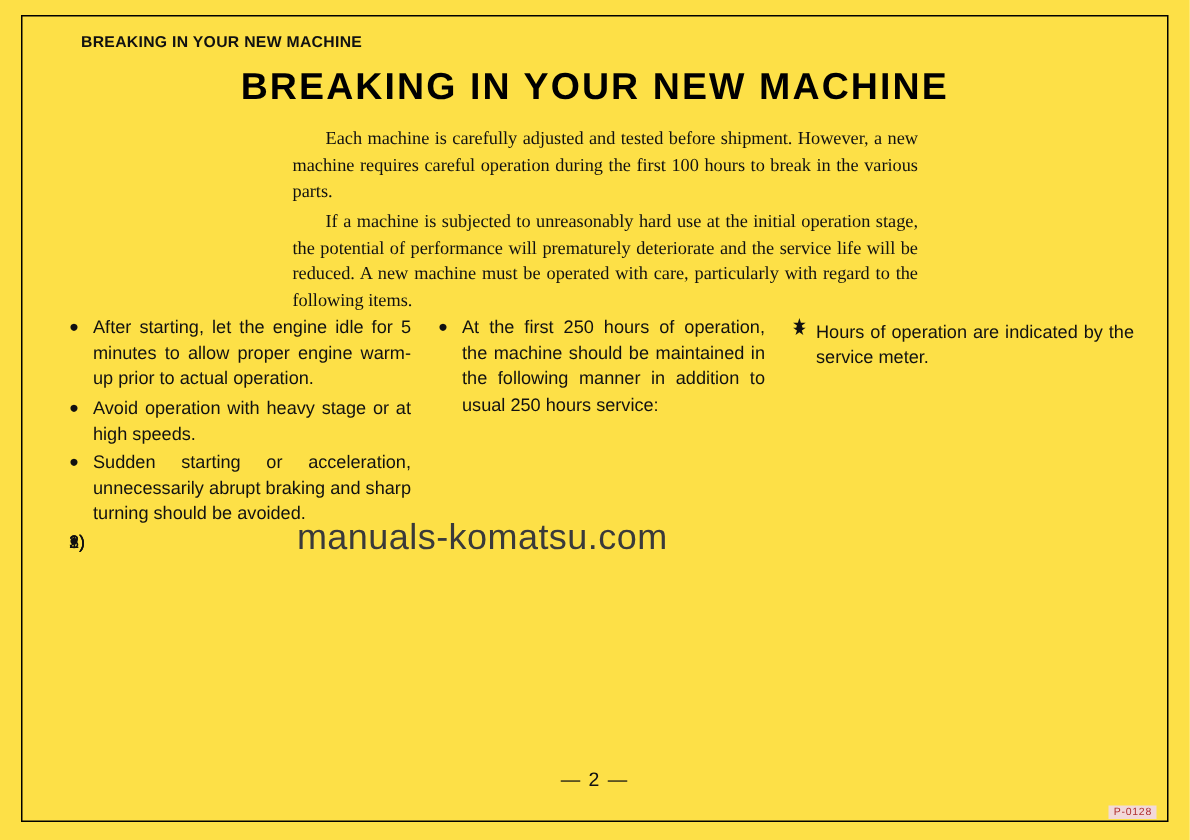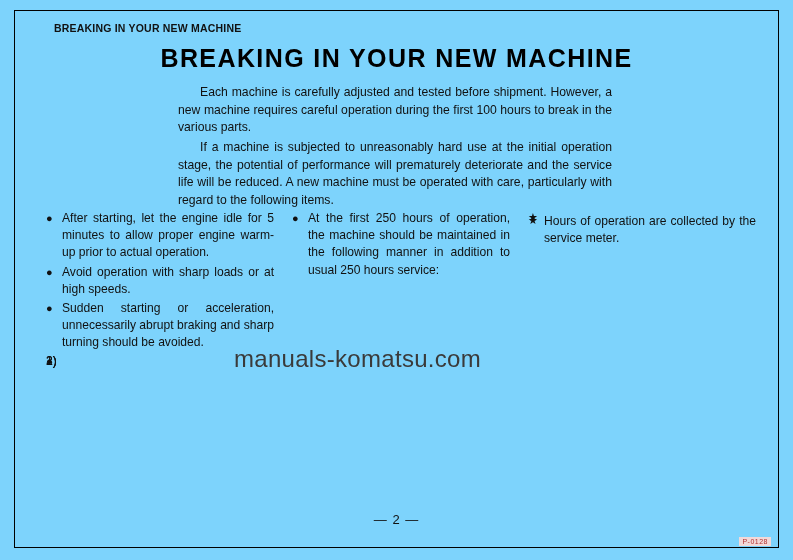--- a/index.html
+++ b/index.html
@@ -11,21 +11,21 @@
     height: 560px;
     background: #ffffff;
     font-family: "Liberation Sans", sans-serif;
     overflow: hidden;
   }
   .page {
     position: relative;
     width: 793px;
     height: 560px;
     box-sizing: border-box;
-    background: #7dd3fc;
+    background: #fde047;
   }
   .page-border {
     position: absolute;
     left: 14px;
     top: 10px;
     width: 765px;
     height: 538px;
     border: 1px solid #000;
     box-sizing: border-box;
   }
@@ -54,22 +54,23 @@
     position: absolute;
     left: 178px;
     top: 84px;
     width: 434px;
     font-size: 12.2px;
     line-height: 1.45;
     color: #111;
     text-align: justify;
   }
   .intro p {
-    margin: 0 0 2px 0;
+    margin: 0 0 2px 17px;
     text-indent: 22px;
+    font-family: Liberation Serif, serif;
   }
   .columns {
     position: absolute;
     left: 46px;
     top: 210px;
     width: 710px;
     display: flex;
     gap: 18px;
   }
   .col {
@@ -120,21 +121,20 @@
   }
   .watermark {
     position: absolute;
     left: 0;
     top: 345px;
     width: 643px;
     text-align: center;
     font-size: 24px;
     color: #3a3a3a;
     letter-spacing: 0.3px;
-    padding-left: 36px;
   }
   .page-number {
     position: absolute;
     left: 0;
     top: 512px;
     width: 793px;
     text-align: center;
     font-size: 13px;
     color: #111;
     letter-spacing: 1px;
@@ -167,21 +167,21 @@
 
   <div class="columns">
 
     <div class="col col-1">
       <div class="bullet-item">
         <span class="mark dot-mark">●</span>
         <span>After starting, let the engine idle for 5 minutes to allow proper engine warm-up prior to actual operation.</span>
       </div>
       <div class="bullet-item">
         <span class="mark dot-mark">●</span>
-        <span>Avoid operation with sharp loads or at high speeds.</span>
+        <span>Avoid operation with heavy stage or at high speeds.</span>
       </div>
       <div class="bullet-item">
         <span class="mark dot-mark">●</span>
         <span>Sudden starting or acceleration, unnecessarily abrupt braking and sharp turning should be avoided.</span>
       </div>
       <div class="bullet-item">
         <span class="mark dot-mark">●</span>
       </div>
 
       <div class="num-item">
@@ -201,21 +201,21 @@
         <span>At the first 250 hours of operation, the machine should be maintained in the following manner in addition to usual 250 hours service:</span>
       </div>
     </div>
 
     <div class="col col-3">
       <div class="star-item">
         <span class="mark">★</span>
       </div>
       <div class="star-item">
         <span class="mark">★</span>
-        <span>Hours of operation are collected by the service meter.</span>
+        <span>Hours of operation are indicated by the service meter.</span>
       </div>
     </div>
 
   </div>
 
   <div class="watermark">manuals-komatsu.com</div>
 
   <div class="page-number">— 2 —</div>
 
   <div class="doc-code">P-0128</div>

